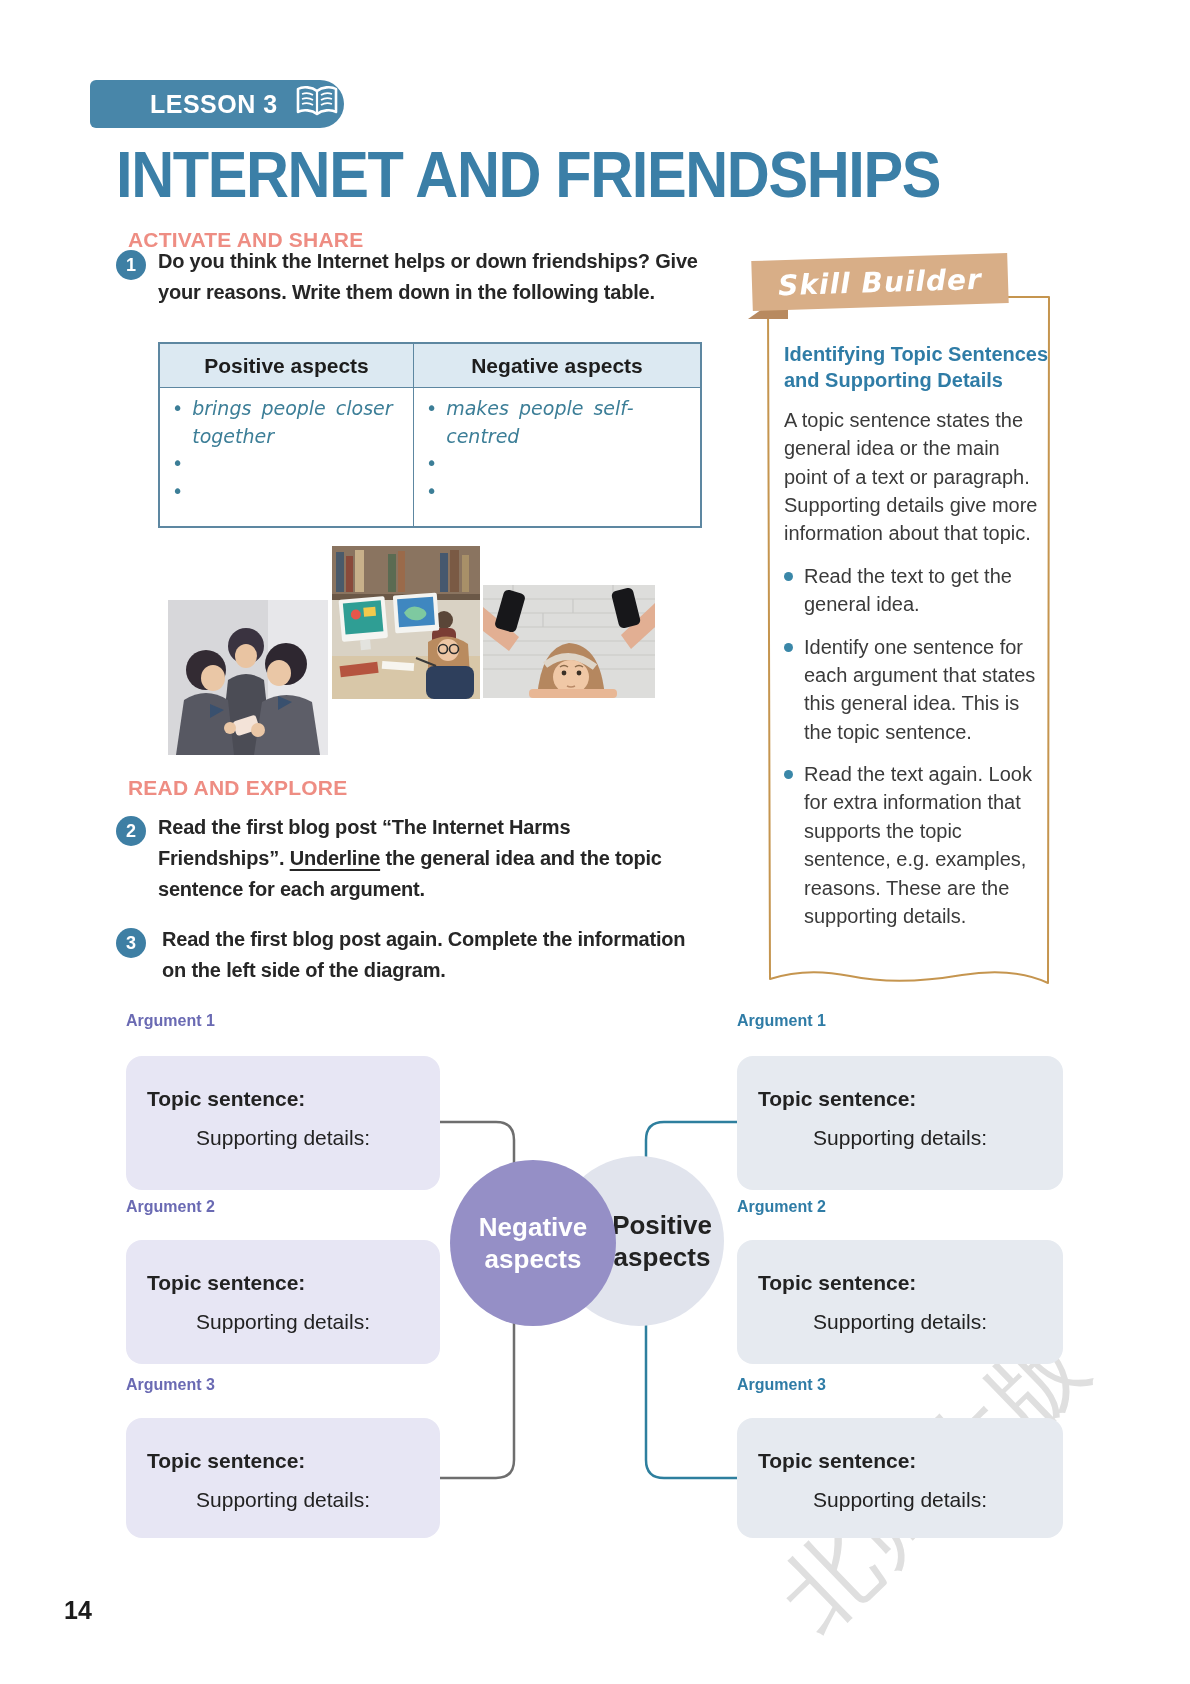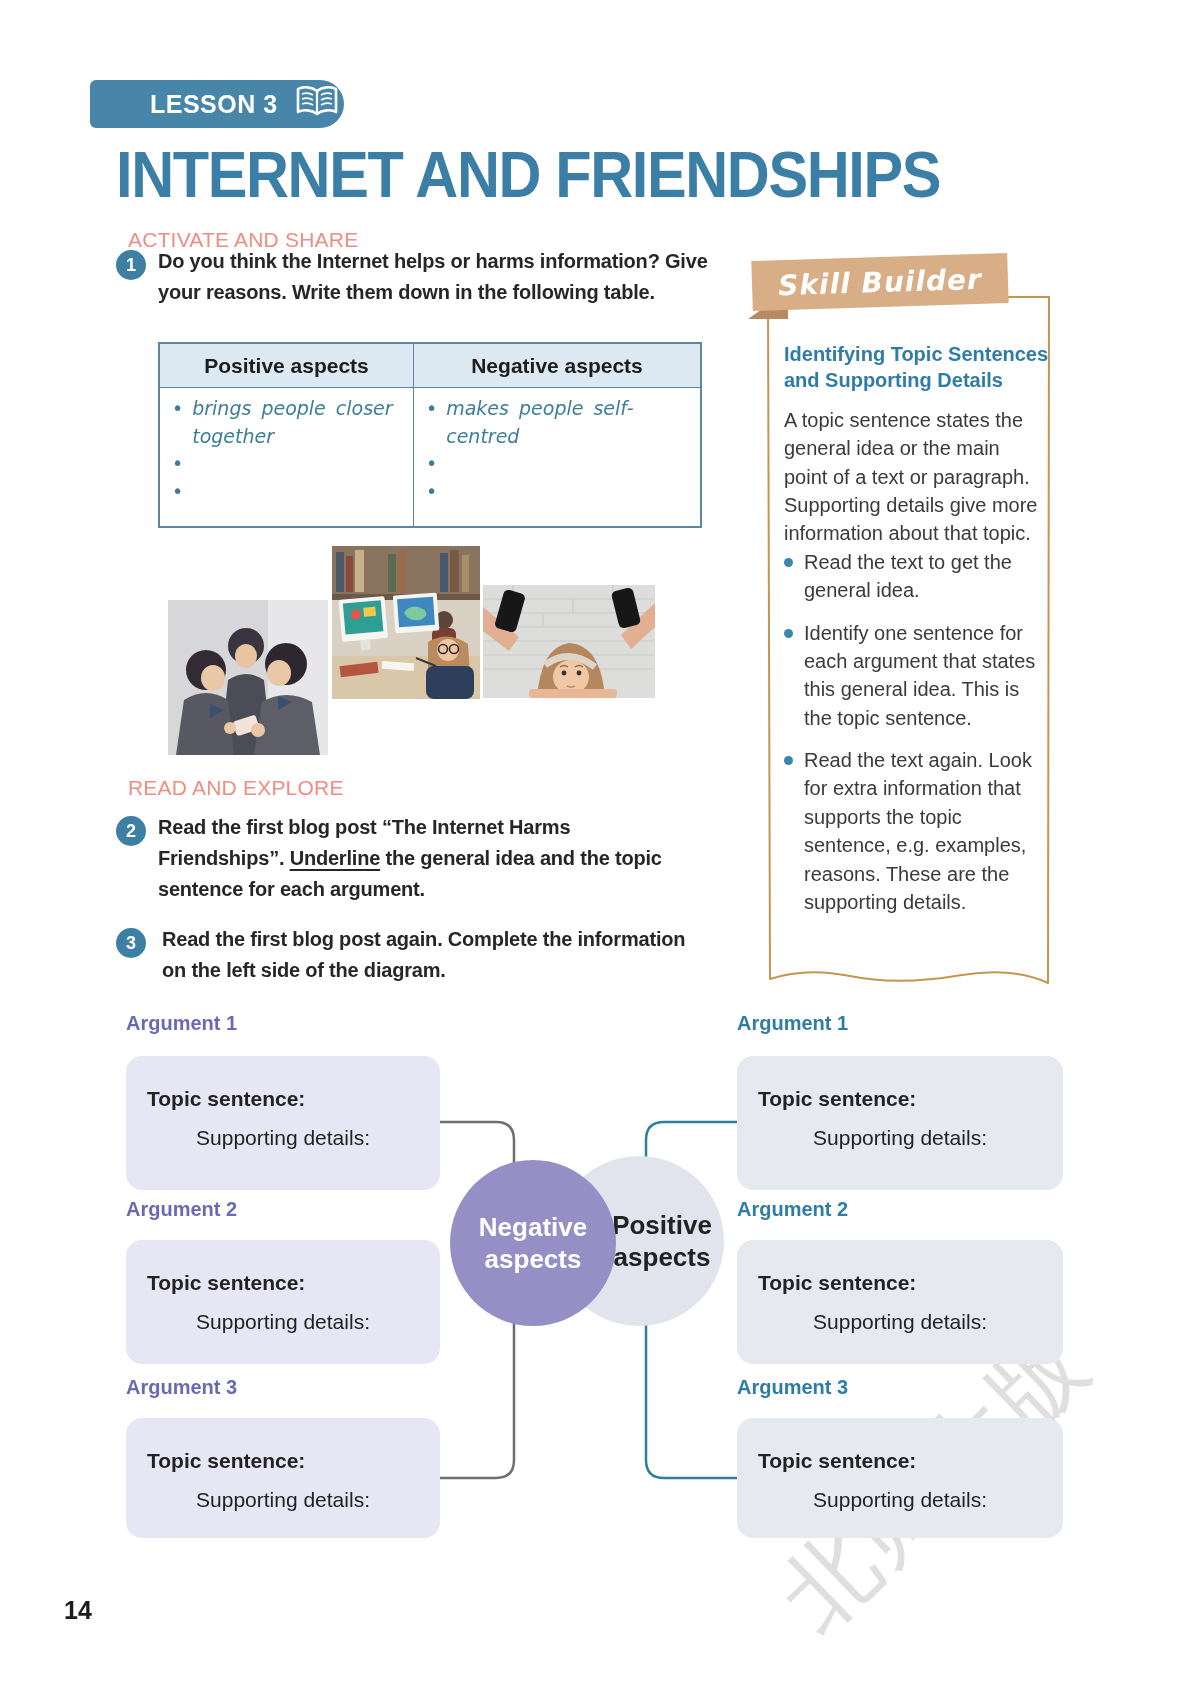--- a/index.html
+++ b/index.html
@@ -4,21 +4,21 @@
 <style>
   html,body{margin:0;padding:0;background:#fff;}
   .page{position:relative;width:1190px;height:1684px;background:#ffffff;overflow:hidden;
         font-family:"Liberation Sans",sans-serif;color:#262626;}
   
   .lesson-tab{position:absolute;left:90px;top:80px;width:254px;height:48px;background:#4886a9;
        border-radius:6px 24px 24px 6px;display:flex;align-items:center;gap:16px;padding-left:24px;box-sizing:border-box;}
   .lesson-tab .label{color:#fff;font-size:25px;font-weight:700;letter-spacing:.5px;margin-left:36px;}
   .title{position:absolute;left:116px;top:138px;font-size:64px;font-weight:700;color:#3b7fa7;
        letter-spacing:-1.5px;white-space:nowrap;transform:scaleX(.93);transform-origin:left top;}
-  .section-head{position:absolute;font-size:21px;font-weight:400;color:#ee8d83;letter-spacing:.2px;}
+  .section-head{position:absolute;font-size:21px;font-weight:700;color:#ee8d83;letter-spacing:.2px;}
   .num-circle{position:absolute;width:30px;height:30px;border-radius:50%;background:#3e7fa4;color:#fff;
        font-size:18px;font-weight:700;display:flex;align-items:center;justify-content:center;}
   .instr{position:absolute;font-size:20px;font-weight:700;color:#262626;line-height:31px;letter-spacing:-.2px;}
   .instr .u{text-decoration:underline;text-underline-offset:4px;}
   
   .aspect-table{position:absolute;left:158px;top:342px;width:544px;height:186px;border:2px solid #5d87a1;
        box-sizing:border-box;display:grid;grid-template-columns:254px 1fr;grid-template-rows:44px 1fr;background:#fff;}
   .th{background:#dce9f2;border-bottom:1.5px solid #5d87a1;display:flex;align-items:center;justify-content:center;
        font-size:21px;font-weight:700;color:#1d1d1d;}
   .bR{border-right:1.5px solid #5d87a1;}
@@ -33,26 +33,26 @@
   .skill-border{position:absolute;left:0;top:0;}
   .banner-fold{position:absolute;left:30px;top:36px;width:40px;height:28px;background:#b88a60;
        clip-path:polygon(0 100%,100% 0,100% 100%);z-index:1;}
   .banner{position:absolute;left:34px;top:2px;width:256px;height:50px;background:#d8ae87;transform:rotate(-1.8deg);
        display:flex;align-items:center;justify-content:center;z-index:2;}
   .banner .banner-text{color:#fff;font-size:28px;font-weight:700;font-style:italic;
        font-family:"DejaVu Sans",sans-serif;letter-spacing:1px;}
   .skill-content{position:absolute;left:66px;top:86px;width:254px;z-index:2;}
   .skill-heading{font-size:20px;font-weight:700;color:#2f7ca6;line-height:1.32;white-space:nowrap;}
   .skill-intro{margin-top:12px;font-size:20px;color:#3a3a3a;line-height:1.42;}
-  .skill-bullets{}
+  .skill-bullets{margin-top:14px;}
   .skill-bullet{display:flex;gap:11px;margin-bottom:14px;font-size:20px;color:#3a3a3a;line-height:1.42;}
   .skill-bullet .dot{flex:0 0 auto;width:9px;height:9px;border-radius:50%;background:#3a87a8;margin-top:10px;}
   
   .connectors{position:absolute;left:0;top:0;z-index:1;}
-  .arg-head{position:absolute;font-size:20px;font-weight:700;z-index:2;}
+  .arg-head{position:absolute;font-size:16px;font-weight:700;z-index:2;}
   .arg-head.left{color:#6a6ab3;}
   .arg-head.right{color:#2f7ca6;}
   .arg-box{position:absolute;border-radius:16px;z-index:2;box-sizing:border-box;padding:31px 21px;}
   .arg-box.left{background:#e7e6f4;width:314px;left:126px;}
   .arg-box.right{background:#e6eaf0;width:326px;left:737px;}
   .arg-box .topic{font-size:21px;font-weight:700;color:#222;}
   .arg-box .details{font-size:21px;font-weight:400;color:#222;margin-top:15px;text-align:center;}
   .circle{position:absolute;border-radius:50%;display:flex;align-items:center;justify-content:center;text-align:center;}
   .circle.neg{left:450px;top:1160px;width:166px;height:166px;background:#958fc6;z-index:4;}
   .circle.neg span{color:#fff;font-size:26px;font-weight:600;width:120px;line-height:1.25;}
@@ -87,21 +87,21 @@
         <path d="M27 11 Q32 8 38 10 M27 16 Q32 13 38 15 M27 21 Q32 18 38 20" stroke="#fff" stroke-width="1.8" fill="none"></path>
       </svg>
     </span>
   </div>
 
   <div class="title">INTERNET AND FRIENDSHIPS</div>
 
   <div class="section-head" style="left:128px;top:228px;">ACTIVATE AND SHARE</div>
   <div class="num-circle" style="left:116px;top:250px;">1</div>
   <div class="instr" style="left:158px;top:246px;width:580px;">
-    <div>Do you think the Internet helps or harms information? Give</div>
+    <div>Do you think the Internet helps or down friendships? Give</div>
     <div>your reasons. Write them down in the following table.</div>
   </div>
 
   <div class="aspect-table">
     <div class="th bR">Positive aspects</div>
     <div class="th">Negative aspects</div>
     <div class="td bR">
       <div class="hw-line">
           <span class="hw-bullet">•</span>
           <span>brings people closer together</span>

